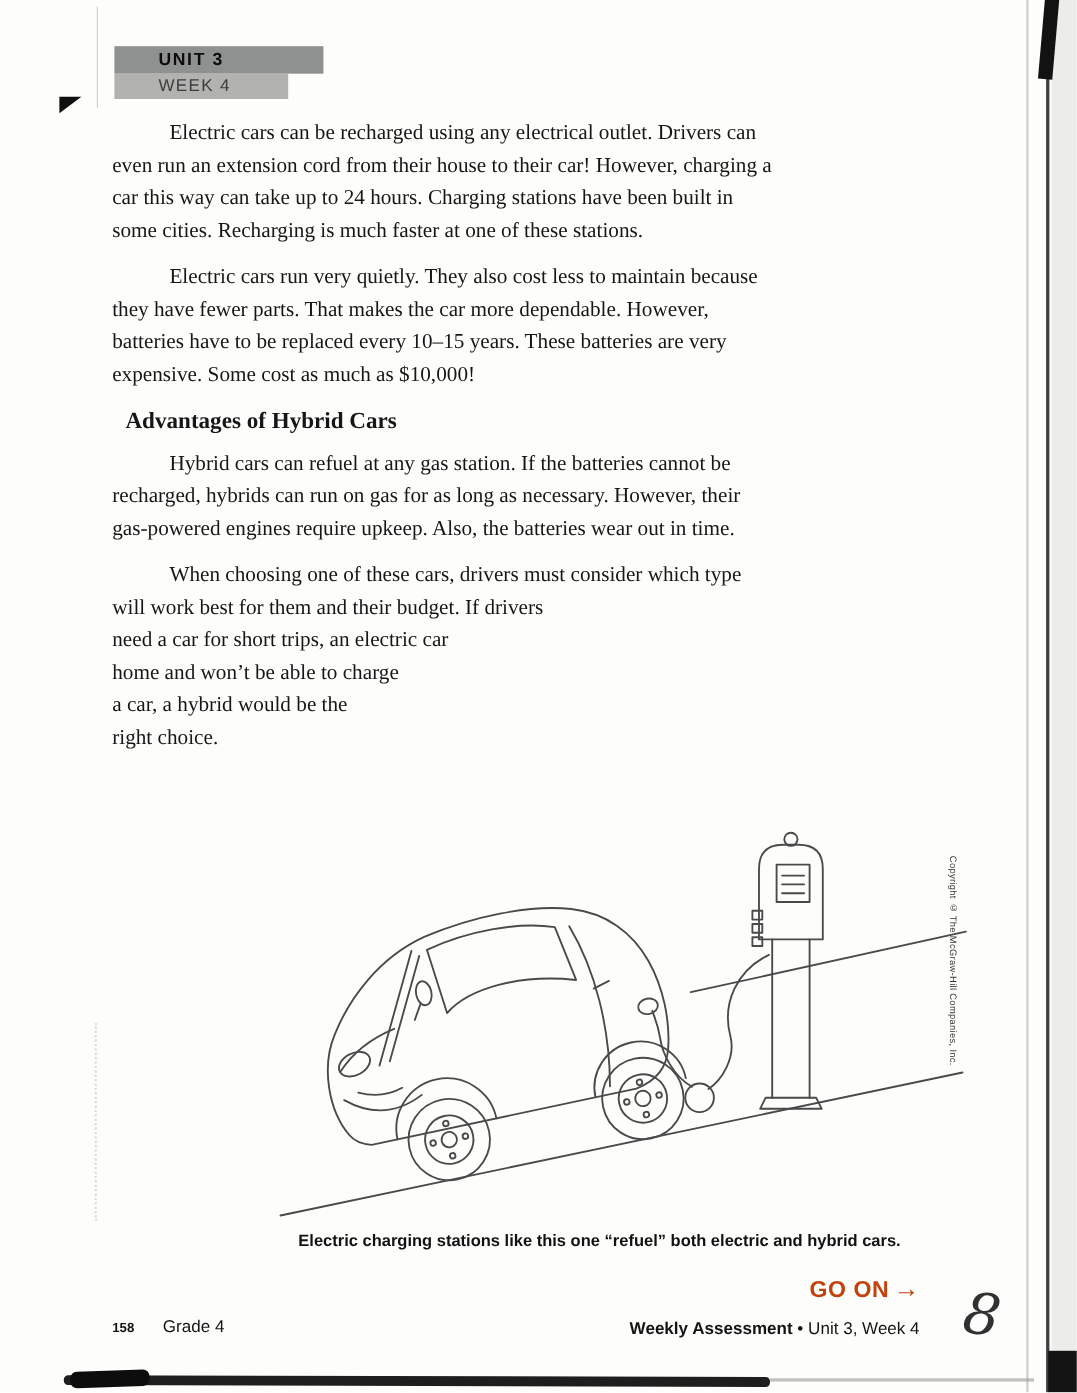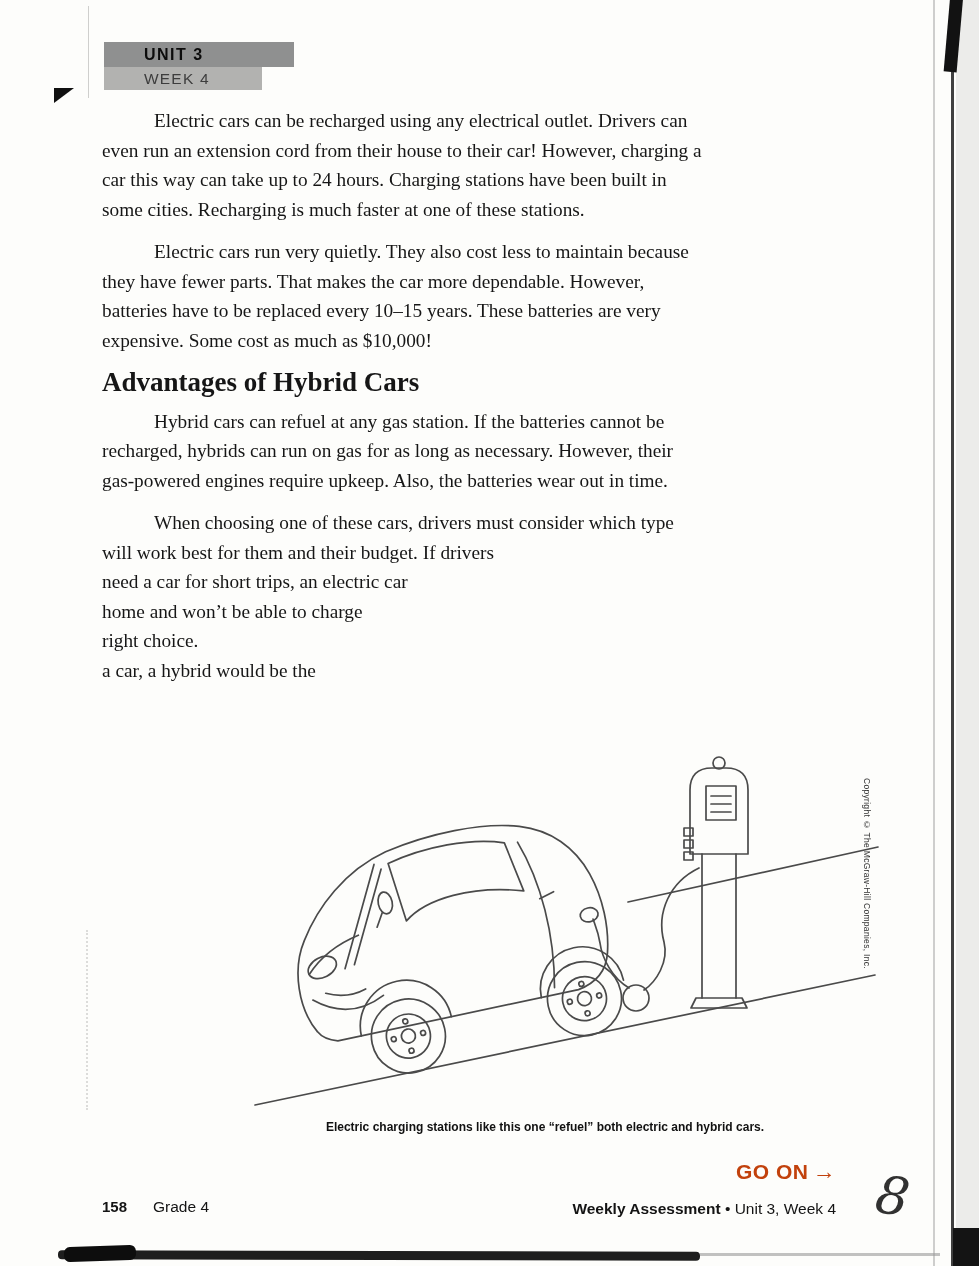--- a/index.html
+++ b/index.html
@@ -27,42 +27,42 @@
   }
   .badge-tri{
     position:absolute;left:-6px;top:46px;width:0;height:0;
     border-top:15px solid #101010;border-right:20px solid transparent;
   }
   
   .text-col{position:absolute;left:102px;top:106px;width:602px;
     font-size:19.3px;line-height:29.5px;}
   .para{margin:0 0 13px 0;text-indent:52px;}
   .para-intro{margin:0;text-indent:52px;}
-  .heading{margin:10px 0 9px 0;font-size:27px;font-weight:bold;text-indent:0;}
+  .heading{margin:10px 0 9px 12px;font-size:21px;font-weight:bold;text-indent:0;}
   .wrap-lines{width:470px;}
   .wline{white-space:nowrap;}
   
   .illustration{position:absolute;left:250px;top:750px;width:630px;height:365px;}
   .caption{
     position:absolute;left:175px;top:1120px;width:740px;text-align:center;
     font-family:"Liberation Sans","DejaVu Sans",sans-serif;
-    font-weight:bold;font-size:12px;color:#111;
+    font-weight:bold;font-size:15px;color:#111;
   }
   
   .go-on{
     position:absolute;top:1158px;right:143px;
     font-family:"Liberation Sans","DejaVu Sans",sans-serif;
     font-weight:800;font-size:21px;letter-spacing:.5px;color:#c2410c;
   }
   .go-on .arrow{font-size:23px;font-weight:bold;margin-left:4px;}
   .footer-left{
     position:absolute;left:102px;top:1198px;
     font-family:"Liberation Sans","DejaVu Sans",sans-serif;font-size:15.5px;color:#141414;
   }
-  .footer-left .pagenum{font-weight:bold;font-size:15px;margin-right:26px;}
+  .footer-left .pagenum{font-weight:bold;font-size:12px;margin-right:26px;}
   .footer-right{
     position:absolute;top:1200px;right:143px;
     font-family:"Liberation Sans","DejaVu Sans",sans-serif;font-size:15.5px;color:#141414;
   }
   .footer-right .fr-bold{font-weight:bold;margin-top:16px;}
   
   .copyright{
     position:absolute;left:862px;top:778px;height:200px;
     writing-mode:vertical-rl;
     font-family:"Liberation Sans","DejaVu Sans",sans-serif;
@@ -100,22 +100,22 @@
 
   <div class="text-col">
     <p class="para">Electric cars can be recharged using any electrical outlet. Drivers can even run an extension cord from their house to their car! However, charging a car this way can take up to 24 hours. Charging stations have been built in some cities. Recharging is much faster at one of these stations.</p>
     <p class="para">Electric cars run very quietly. They also cost less to maintain because they have fewer parts. That makes the car more dependable. However, batteries have to be replaced every 10–15 years. These batteries are very expensive. Some cost as much as $10,000!</p>
     <h3 class="heading">Advantages of Hybrid Cars</h3>
     <p class="para">Hybrid cars can refuel at any gas station. If the batteries cannot be recharged, hybrids can run on gas for as long as necessary. However, their gas-powered engines require upkeep. Also, the batteries wear out in time.</p>
     <p class="para-intro">When choosing one of these cars, drivers must consider which type will work best for them and their budget. If drivers</p>
     <div class="wrap-lines">
       <div class="wline">need a car for short trips, an electric car</div>
       <div class="wline">home and won’t be able to charge</div>
+      <div class="wline">a car, a hybrid would be the</div>
       <div class="wline">right choice.</div>
-      <div class="wline">a car, a hybrid would be the</div>
     </div>
   </div>
 
   <div class="illustration">
     <svg viewBox="0 0 630 365" width="630" height="365">
       <g fill="none" stroke="#4a4a4a" stroke-width="1.7" stroke-linecap="round" stroke-linejoin="round">
         <g>
           <path d="M5,355 L625,225"></path>
           <path d="M378,152 L628,97"></path>
         </g>

